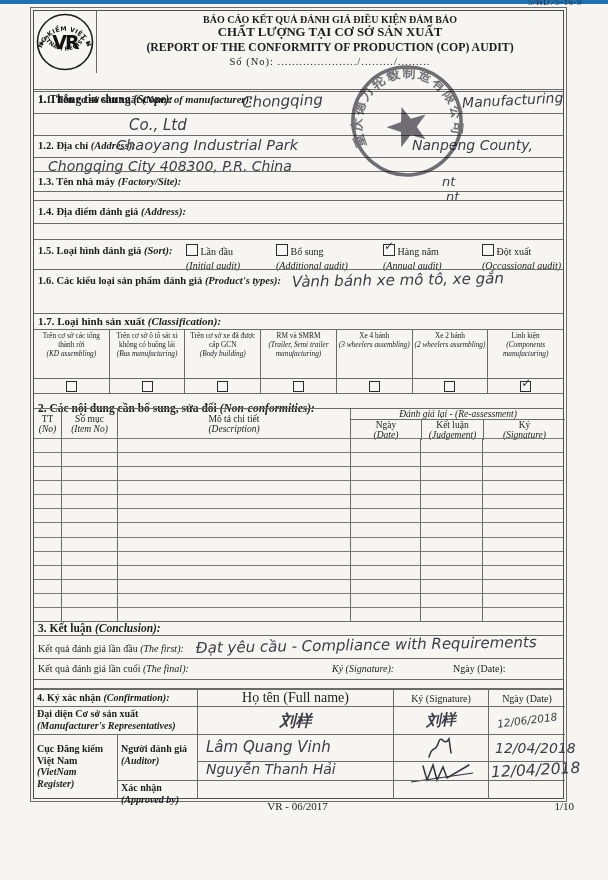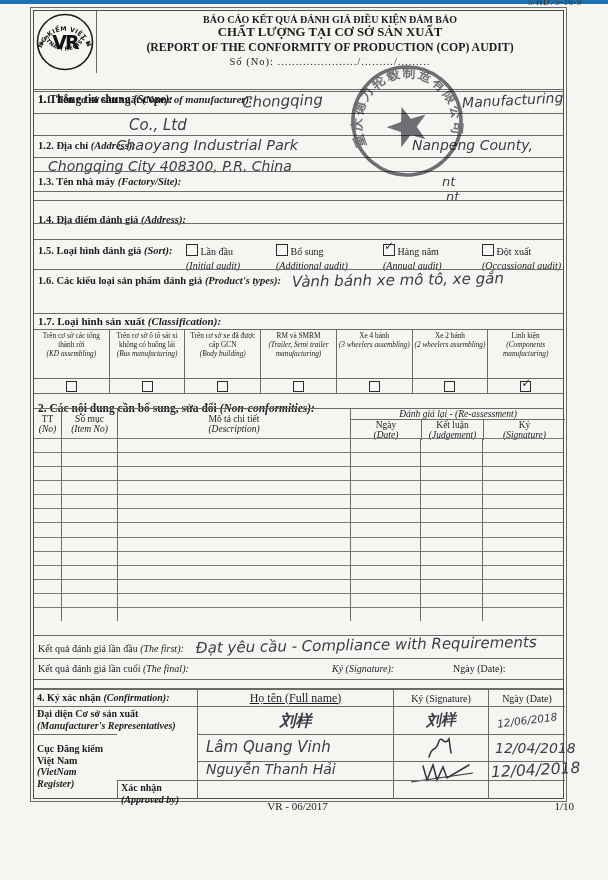--- a/index.html
+++ b/index.html
@@ -136,21 +136,21 @@
 
     <div class="r" style="top:160px;height:20px;">
       <span class="lb abs" style="left:4px;top:4px;"><span>1.3. Tên nhà máy</span> <span class="en">(Factory/Site):</span></span>
       <span class="hw abs" style="left:408px;top:3px;font-size:13px;">nt</span>
     </div>
     <div class="r" style="top:180px;height:9px;">
       <span class="hw abs" style="left:412px;top:-2px;font-size:13px;">nt</span>
     </div>
 
     <div class="r" style="top:189px;height:23px;">
-      <span class="lb abs" style="left:4px;top:13px;"><span>1.4. Địa điểm đánh giá</span> <span class="en">(Address):</span></span>
+      <span class="lb abs" style="left:4px;top:5px;"><span>1.4. Địa điểm đánh giá</span> <span class="en">(Address):</span></span>
     </div>
     <div class="r" style="top:212px;height:16px;"></div>
 
     <div class="r" style="top:228px;height:30px;">
       <span class="lb abs" style="left:4px;top:5px;"><span>1.5. Loại hình đánh giá</span> <span class="en">(Sort):</span></span>
       <span class="opt" style="left:152px;top:4px;">
         <span class="cb"><span class="tick"></span></span>
         <span>Lần đầu</span>
         <span class="en">(Initial audit)</span>
       </span>
@@ -368,55 +368,59 @@
         <div class="s2row">
         <div class="c1"></div>
           <div class="c2 bl"></div>
           <div class="c3 bl"></div>
         <div class="c4 bl"></div>
           <div class="c5 bl"></div>
           <div class="c6 bl"></div>
       </div>
       </div>
 
+    <div class="r" style="top:610px;height:14px;">
+      <span class="hd abs" style="left:4px;top:0;"><span>3. Kết luận</span> <span class="en">(Conclusion):</span></span>
+    </div>
     <div class="r" style="top:624px;height:23px;">
       <span class="plain abs" style="left:4px;top:7px;"><span>Kết quả đánh giá lần đầu</span> <span class="en">(The first):</span></span>
       <span class="hw abs" style="left:162px;top:2px;font-size:15px;transform:rotate(-1deg);">Đạt yêu cầu - Compliance with Requirements</span>
     </div>
     <div class="r" style="top:647px;height:21px;">
       <span class="plain abs" style="left:4px;top:4px;"><span>Kết quả đánh giá lần cuối</span> <span class="en">(The final):</span></span>
       <span class="plain en abs" style="left:298px;top:4px;font-style:italic;">Ký (Signature):</span>
       <span class="plain abs" style="left:419px;top:4px;">Ngày (Date):</span>
     </div>
     <div class="r" style="top:668px;height:10px;border-bottom:1px solid #6c6b69;"></div>
 
     <div class="r s4" style="top:678px;height:109px;">
       <div class="cell s4lbl" style="grid-row:1;grid-column:1/3;padding-top:2px;"><span>4. Ký xác nhận</span> <span class="en" style="display:inline;">(Confirmation):</span></div>
       <div class="cell bl ctr" style="grid-row:1;grid-column:3;">
-          <span class="en" style="font-size:12px;text-decoration:underline;">Họ tên (Full name)</span>
+          <span class="en" style="font-size:14px;">Họ tên (Full name)</span>
         </div>
       <div class="cell bl ctr" style="grid-row:1;grid-column:4;">
           <span class="en" style="font-size:10px;">Ký (Signature)</span>
         </div>
       <div class="cell bl ctr" style="grid-row:1;grid-column:5;">
           <span class="en" style="font-size:10px;">Ngày (Date)</span>
         </div>
 
       <div class="cell bt s4lbl" style="grid-row:2;grid-column:1/3;"><span>Đại diện Cơ sở sản xuất</span><span class="en">(Manufacturer's Representatives)</span></div>
       <div class="cell bl bt ctr" style="grid-row:2;grid-column:3;">
           <span class="hw" style="font-size:16px;font-weight:bold;">刘样</span>
         </div>
       <div class="cell bl bt ctr" style="grid-row:2;grid-column:4;">
           <span class="hw" style="font-size:15px;font-weight:bold;transform:rotate(-4deg);">刘样</span>
         </div>
       <div class="cell bl bt ctr" style="grid-row:2;grid-column:5;">
           <span class="hw" style="font-size:10.5px;transform:rotate(-7deg);">12/06/2018</span>
         </div>
 
       <div class="cell bt s4lbl" style="grid-row:3/6;grid-column:1;padding-top:8px;"><span>Cục Đăng kiểm Việt Nam</span><span class="en">(VietNam Register)</span></div>
+      <div class="cell bl bt s4lbl" style="grid-row:3/5;grid-column:2;padding-top:8px;"><span>Người đánh giá</span><span class="en">(Auditor)</span></div>
       <div class="cell bl bt s4lbl" style="grid-row:5;grid-column:2;"><span>Xác nhận</span><span class="en">(Approved by)</span></div>
 
       <div class="cell bl bt" style="grid-row:3;grid-column:3;">
           <span class="hw abs" style="left:8px;top:5px;font-size:15px;">Lâm Quang Vinh</span>
         </div>
       <div class="cell bl bt" style="grid-row:3;grid-column:4;">
         <svg class="sig-svg" width="60" height="26" viewBox="0 0 60 26" style="margin:0 auto;">
           <path d="M18,22 C22,8 24,20 28,6 C31,0 33,12 38,4 L40,18" fill="none" stroke="#33323c" stroke-width="1.5" stroke-linecap="round"></path>
         </svg>
       </div>

